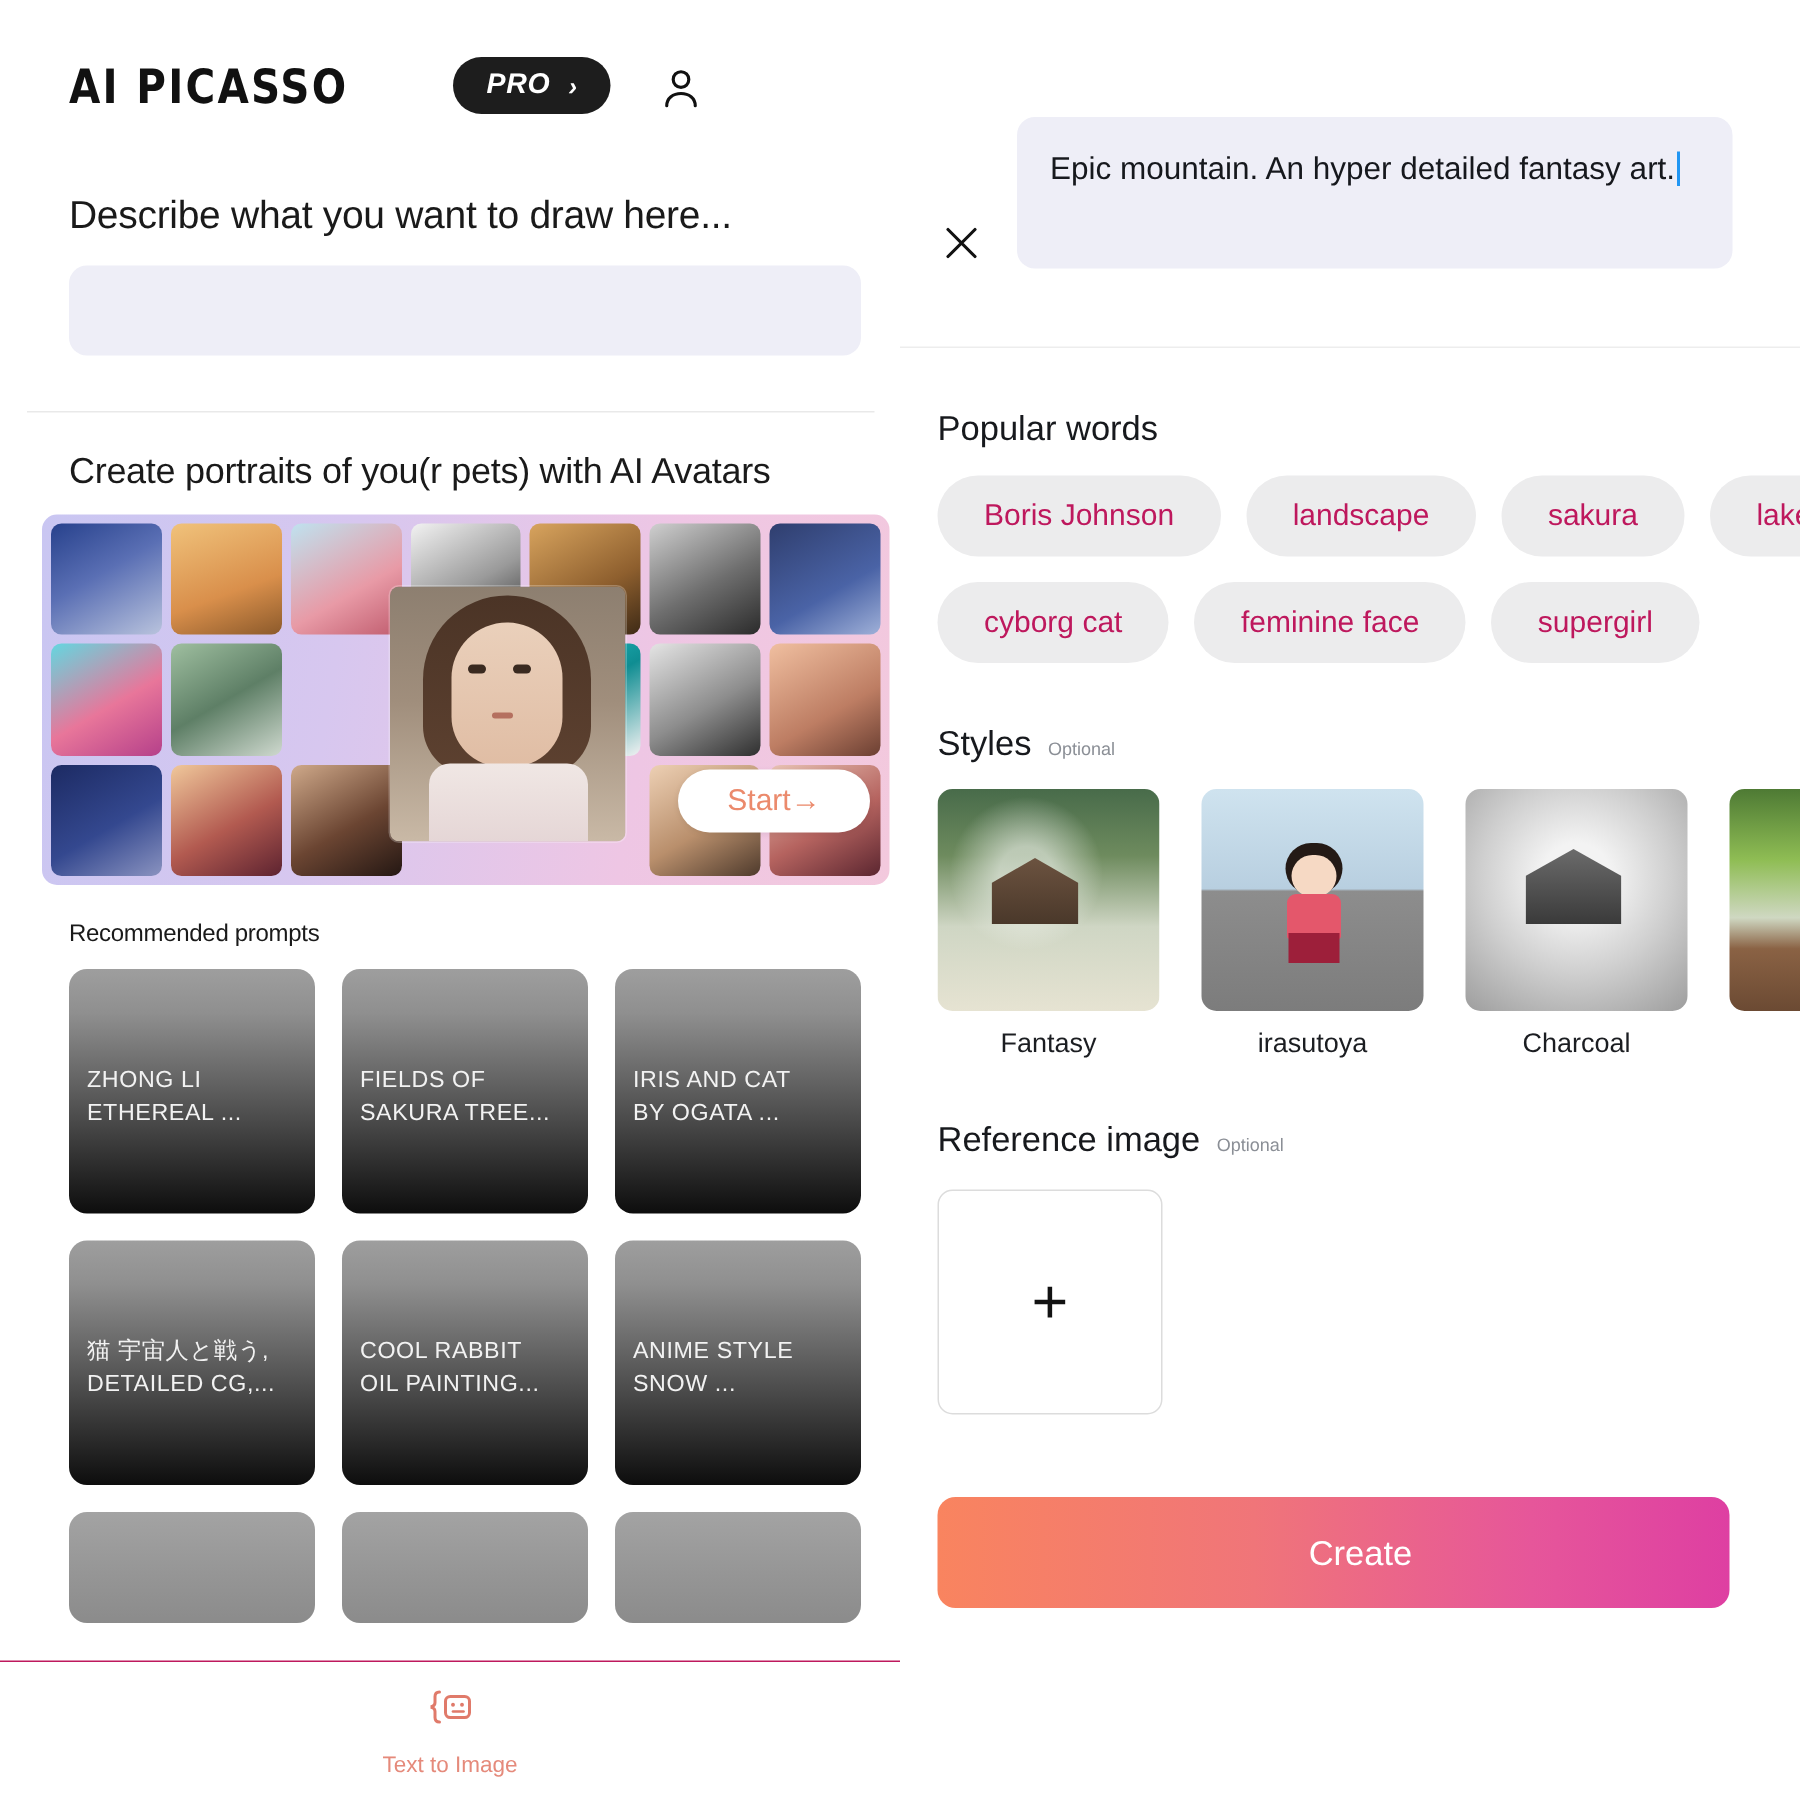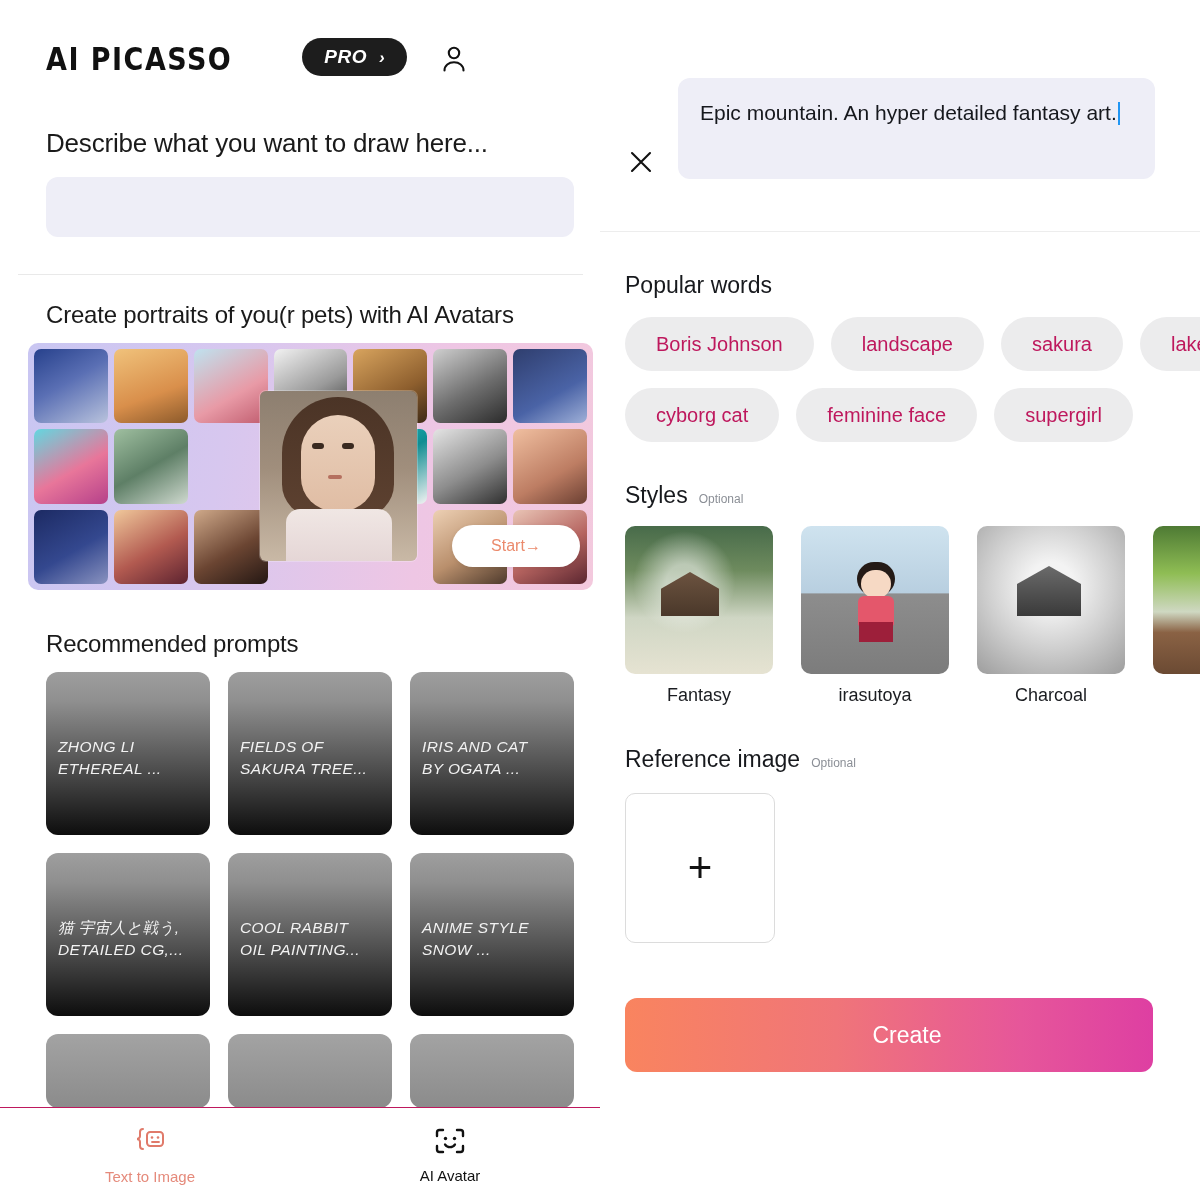--- a/index.html
+++ b/index.html
@@ -111,49 +111,48 @@
     position: absolute; left: 41px; top: 24px; width: 74px; height: 96px;
     border-radius: 38px 38px 34px 34px;
     background: linear-gradient(180deg,#ead0bb 0%, #e0bda4 100%);
   }
   .eye { position:absolute; width:12px; height:6px; border-radius:6px; background:#3a2a20; top:52px;}
   .eye.l{left:52px;} .eye.r{left:82px;}
   .mouth{position:absolute; left:68px; top:84px; width:14px;height:4px;border-radius:4px;background:#b5705f;}
   .face-body{position:absolute;left:26px;top:118px;width:106px;height:52px;border-radius:14px 14px 0 0;background:linear-gradient(180deg,#f0e7e4,#e5d6d6);}
   .start-btn {
     position: absolute;
-    right: 13px; bottom: 23px;
+    right: 13px; bottom: 35px;
     width: 128px; height: 42px;
     background: #ffffff;
     border-radius: 30px;
     display: flex; align-items: center; justify-content: center;
     color: #eb8a6c;
-    font-size: 16px;
+    font-size: 20px;
     box-shadow: 0 1px 4px rgba(0,0,0,.08);
     cursor: pointer;
     text-align: right;
   }
 
   
-  .rec-title { margin: 40px 0 0 46px; font-size: 24px; color:#1a1a1a; letter-spacing:-.2px;}
+  .rec-title { margin: 24px 0 0 46px; font-size: 16px; color:#1a1a1a; letter-spacing:-.2px;}
   .rec-grid {
     margin: 14px 0 0 46px;
     display: grid;
     grid-template-columns: repeat(3, 164px);
     gap: 18px 18px;
     width: 528px;
   }
   .rec-card {
     height: 163px;
     border-radius: 12px;
     background: linear-gradient(180deg, #9e9e9e 0%, #8f8f8f 18%, #4a4a4a 62%, #0d0d0d 100%);
     position: relative;
     cursor: pointer;
     overflow: hidden;
-    font-style: italic;
   }
   .rec-card .label {
     position: absolute;
     left: 12px; right: 10px;
     top: 50%; transform: translateY(-42%);
     color: #f2f2f2;
     font-size: 15.5px;
     line-height: 1.42;
     letter-spacing: .4px;
     white-space: pre-line;
@@ -417,34 +416,20 @@
           <svg width="36" height="34" viewBox="0 0 36 34" fill="none">
             <path d="M11 5c-2.2 0-3 1.2-3 3v4c0 1.4-.8 2.3-2 2.6v.8c1.2.3 2 1.2 2 2.6v4c0 1.8.8 3 3 3" stroke="#e07a6a" stroke-width="2" stroke-linecap="round"></path>
             <rect x="15" y="8" width="16" height="14" rx="3.2" stroke="#e07a6a" stroke-width="2"></rect>
             <circle cx="20" cy="13.5" r="1.3" fill="#e07a6a"></circle>
             <circle cx="26" cy="13.5" r="1.3" fill="#e07a6a"></circle>
             <path d="M20 18h7" stroke="#e07a6a" stroke-width="1.8" stroke-linecap="round"></path>
           </svg>
         </span>
         <span class="nav-label">Text to Image</span>
       </div>
-      <div class="nav-item inactive">
-        <span>
-          <svg width="34" height="32" viewBox="0 0 34 32" fill="none">
-            <path d="M4 11V7.5C4 6 5 5 6.5 5H10" stroke="#111" stroke-width="2.4" stroke-linecap="round"></path>
-            <path d="M30 11V7.5C30 6 29 5 27.5 5H24" stroke="#111" stroke-width="2.4" stroke-linecap="round"></path>
-            <path d="M4 21v3.5C4 26 5 27 6.5 27H10" stroke="#111" stroke-width="2.4" stroke-linecap="round"></path>
-            <path d="M30 21v3.5c0 1.5-1 2.5-2.5 2.5H24" stroke="#111" stroke-width="2.4" stroke-linecap="round"></path>
-            <circle cx="12.5" cy="13.5" r="1.7" fill="#111"></circle>
-            <circle cx="21.5" cy="13.5" r="1.7" fill="#111"></circle>
-            <path d="M12 19.5c1.3 1.8 2.9 2.7 5 2.7s3.7-.9 5-2.7" stroke="#111" stroke-width="2.2" stroke-linecap="round"></path>
-          </svg>
-        </span>
-        <span class="nav-label">AI Avatar</span>
-      </div>
     </div>
   </div>
 
   <div class="right">
 
     <div class="prompt-row">
       <div class="close-x">
         <svg width="26" height="26" viewBox="0 0 26 26" fill="none">
           <path d="M4 4l18 18M22 4L4 22" stroke="#111" stroke-width="2.1" stroke-linecap="round"></path>
         </svg>

